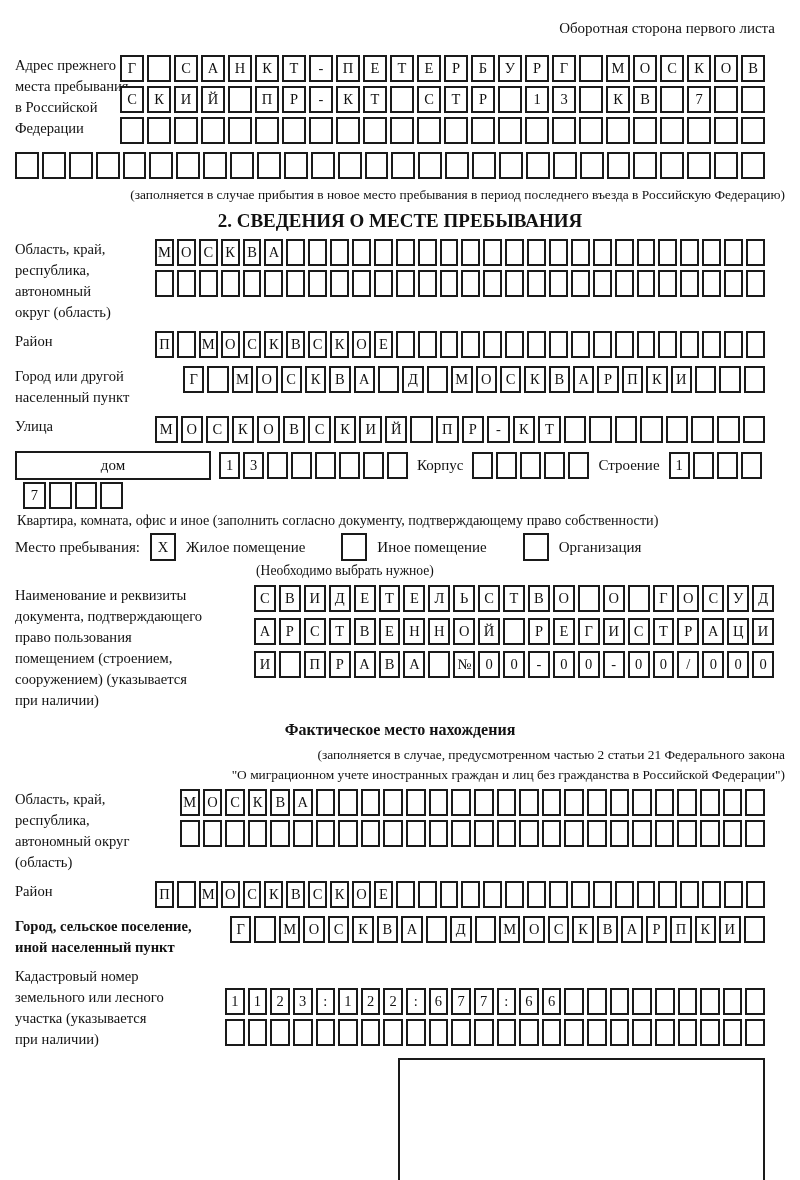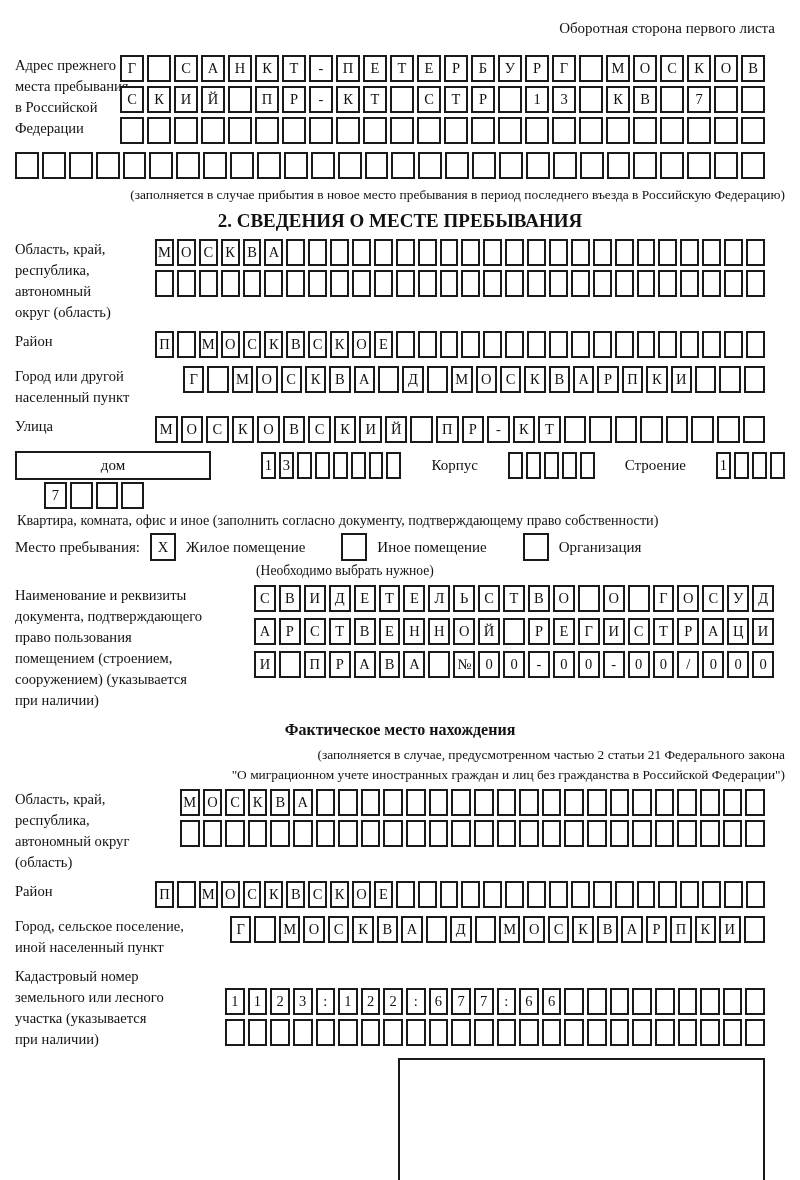--- a/index.html
+++ b/index.html
@@ -36,32 +36,32 @@
   .h2{ font-size:19px; font-weight:bold; text-align:center; margin:7px 0 7px 0; }
   .h3{ font-size:16px; font-weight:bold; text-align:center; margin:10px 0 8px 0; }
   .mb4{ margin-bottom:8px; }
   .mb6{ margin-bottom:6px; }
   
   .lw105{ width:105px; flex:none; }
   .lw140{ width:140px; flex:none; }
   .lw165{ width:165px; flex:none; }
   .lw168{ width:168px; flex:none; }
   .lw210{ width:210px; flex:none; }
-  .lw215{ width:215px; flex:none; }
+  .lw215{ width:215px; flex:none;font-weight:bold; }
   .lw230{ width:230px; flex:none; }
   
   .w645{ width:645px; flex:none; }
   .w750{ width:750px; flex:none; }
   .w610{ width:610px; flex:none; }
   .w582{ width:582px; flex:none; }
   .w520{ width:520px; flex:none; }
   .w585{ width:585px; flex:none; }
   .w535{ width:535px; flex:none; }
   .w540{ width:540px; flex:none; }
-  .house-row{ display:flex; align-items:center; margin:2px 0 2px 0;gap:21px; }
+  .house-row{ display:flex; align-items:center; margin:2px 0 2px 0; }
   .house-row .bigbox{ width:192px; flex:none; }
   .inline-lbl{ font-size:15px; white-space:nowrap; padding:0 9px; }
   .stay{ display:flex; align-items:center; font-size:15px; margin-top:4px; }
   .stay .cbox{ margin:0 10px; }
   .stay-note{ margin-left:150px; width:360px; text-align:center; font-size:13.6px; margin-top:2px; }
   .stamp-box{
     width:363px; height:170px; border:2px solid #1a1a1a;
     margin:8px 0 0 383px; background:#fff;
   }
   .gap8{ width:8px; flex:none; }

